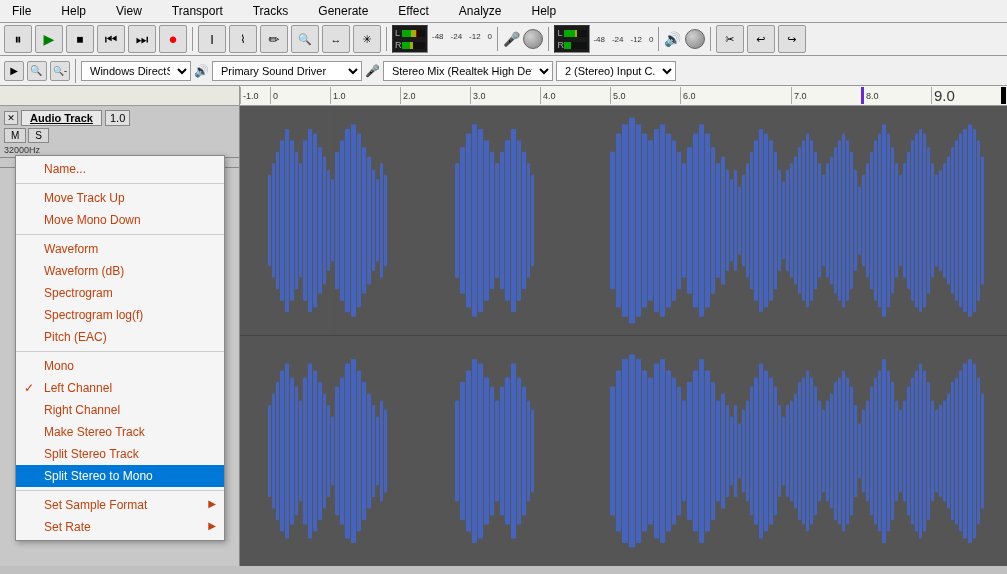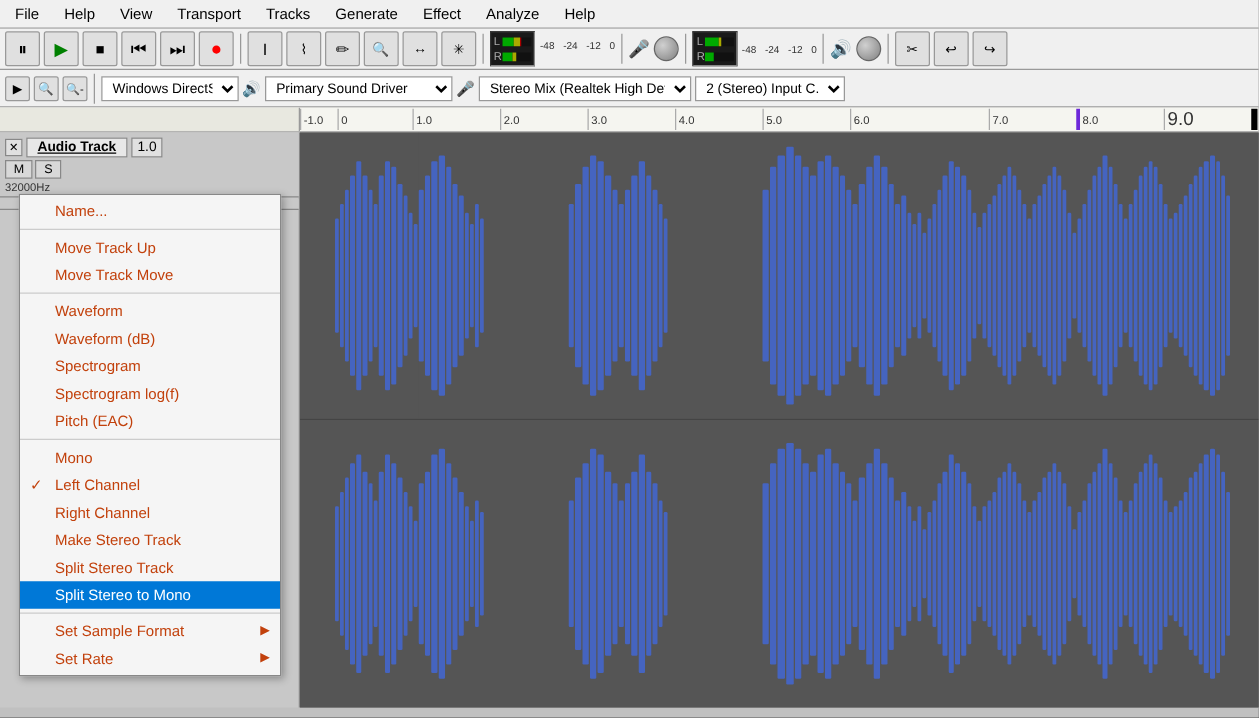--- a/index.html
+++ b/index.html
@@ -1,19 +1,19 @@
 <!DOCTYPE html>
 <html><head>
   <meta charset="utf-8">
   <style>
     * { box-sizing: border-box; margin: 0; padding: 0; }
     body { font-family: 'Segoe UI', Arial, sans-serif; font-size: 12px; background: #c0c0c0; overflow: hidden; width: 1007px; height: 574px; }
 
     
-    .menubar { display: flex; background: #f0f0f0; border-bottom: 1px solid #999; padding: 2px 4px; gap: 4px; }
+    .menubar { display: flex; background: #f0f0f0; border-bottom: 1px solid #999; padding: 2px 4px; gap: 14px; }
     .menubar-item { padding: 2px 8px; cursor: pointer; font-size: 12px; }
 
     
     .toolbar-row { display: flex; align-items: center; background: #f0f0f0; border-bottom: 1px solid #999; padding: 2px 4px; gap: 3px; min-height: 30px; flex-wrap: wrap; }
     .tb-btn { width: 28px; height: 28px; border: 1px solid #999; background: #e0e0e0; cursor: pointer; display: flex; align-items: center; justify-content: center; font-size: 14px; border-radius: 2px; }
     .tb-sep { width: 1px; background: #999; height: 24px; margin: 0 2px; }
     .tb-select { font-size: 11px; padding: 2px 4px; border: 1px solid #999; background: white; cursor: pointer; }
     .volume-knob { width: 20px; height: 20px; border-radius: 50%; background: radial-gradient(circle at 35% 35%, #d0d0d0, #808080); border: 1px solid #666; cursor: pointer; }
 
     
@@ -473,21 +473,21 @@
         </g>
       </svg>
     </div>
   </div>
 </div>
 
 <div class="context-menu">
   <div class="ctx-item">Name...</div>
   <div class="ctx-separator"></div>
   <div class="ctx-item">Move Track Up</div>
-  <div class="ctx-item">Move Track Move</div>
+  <div class="ctx-item">Move Mono Down</div>
   <div class="ctx-separator"></div>
   <div class="ctx-item">Waveform</div>
   <div class="ctx-item">Waveform (dB)</div>
   <div class="ctx-item">Spectrogram</div>
   <div class="ctx-item">Spectrogram log(f)</div>
   <div class="ctx-item">Pitch (EAC)</div>
   <div class="ctx-separator"></div>
   <div class="ctx-item">Mono</div>
   <div class="ctx-item" style="position:relative;">
     <span class="ctx-check">✓</span>

